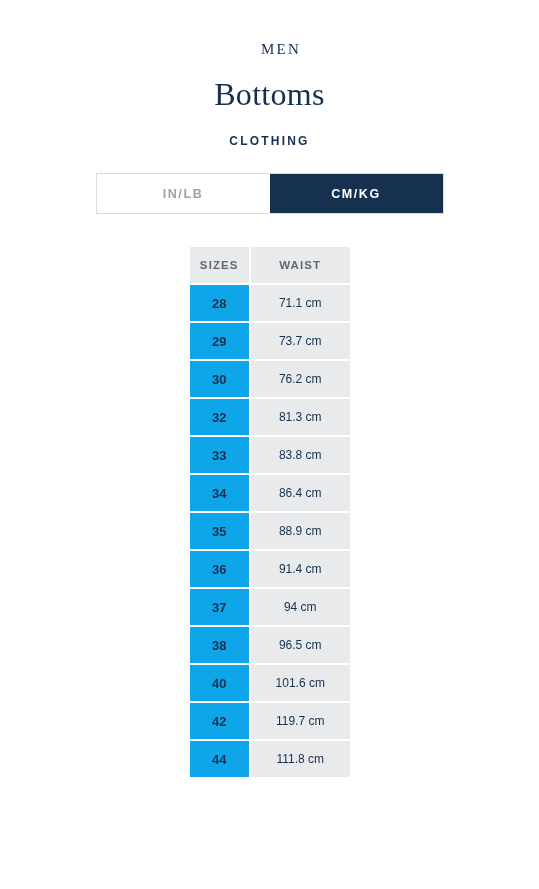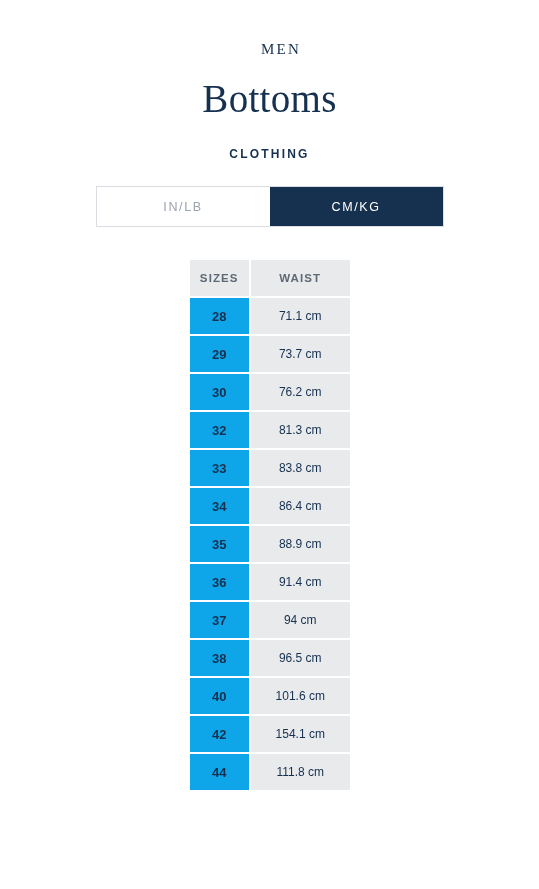--- a/index.html
+++ b/index.html
@@ -25,21 +25,21 @@
     font-family: "Liberation Serif", serif;
     font-size: 15px;
     letter-spacing: 2.2px;
     color: #16304f;
     margin-top: 41px;
     padding-left: 23px;
   }
   .title {
     text-align: center;
     font-family: "Liberation Serif", serif;
-    font-size: 39px;
+    font-size: 32px;
     font-weight: normal;
     color: #16304f;
     margin-top: 18px;
     letter-spacing: 0.3px;
   }
   .subtitle {
     text-align: center;
     font-size: 12px;
     font-weight: bold;
     letter-spacing: 2.2px;
@@ -53,21 +53,21 @@
     height: 41px;
     border: 1px solid #d9dde2;
     box-sizing: border-box;
   }
   .unit-btn {
     flex: 1 1 50%;
     display: flex;
     align-items: center;
     justify-content: center;
     font-size: 12.5px;
-    font-weight: normal;
+    font-weight: bold;
     letter-spacing: 1.6px;
     cursor: pointer;
     box-sizing: border-box;
   }
   .unit-btn.inactive {
     background: #ffffff;
     color: #9aa3ad;
   }
   .unit-btn.active {
     background: #16304f;
@@ -170,21 +170,21 @@
       <tr>
         <td class="cell-size">38</td>
         <td class="cell-waist">96.5 cm</td>
       </tr>
       <tr>
         <td class="cell-size">40</td>
         <td class="cell-waist">101.6 cm</td>
       </tr>
       <tr>
         <td class="cell-size">42</td>
-        <td class="cell-waist">154.1 cm</td>
+        <td class="cell-waist">119.7 cm</td>
       </tr>
       <tr>
         <td class="cell-size">44</td>
         <td class="cell-waist">111.8 cm</td>
       </tr>
     </tbody>
   </table>
 
 </div>
 

